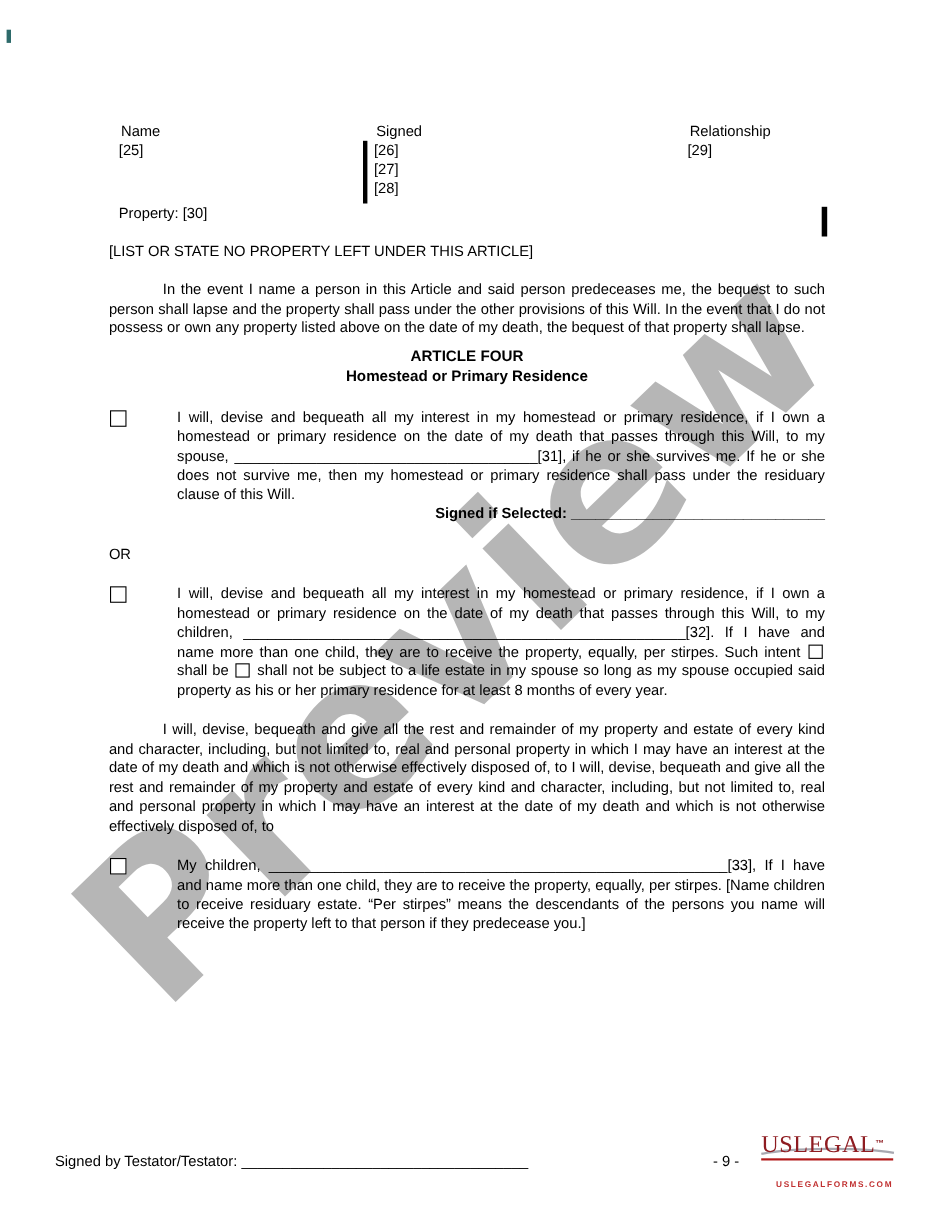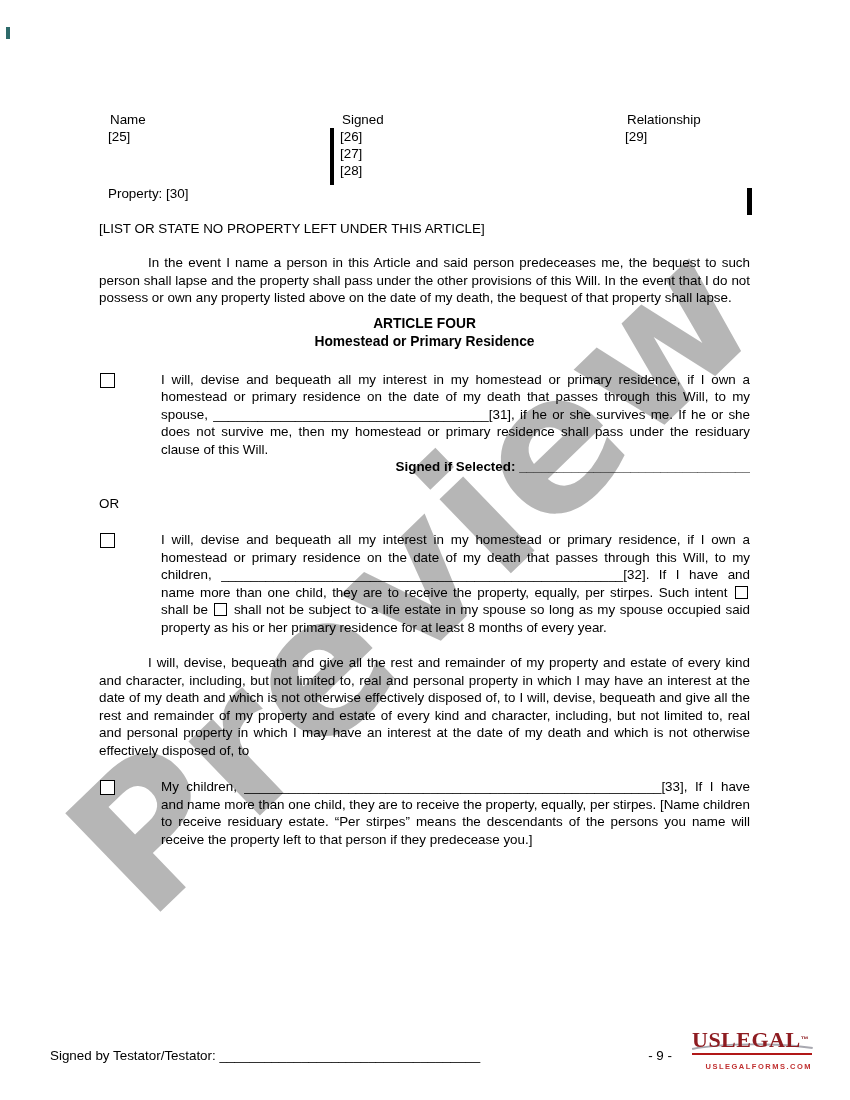--- a/index.html
+++ b/index.html
@@ -48,24 +48,24 @@
   .or-label { margin-top:19px; }
   .a5 { margin-top:21px; }
   .p5 { margin-top:18px; }
 
   .footer { position:absolute; left:50px; right:38px; top:1040px; display:flex; align-items:flex-start; z-index:1; }
   .footer-signed { flex:1; padding-top:7px; }
   .footer-page { padding-top:7px; margin-right:20px; }
   .logo { width:120px; margin-top:-12px; text-align:left; }
   .logo-top { position:relative; text-align:left; }
   .logo-swoosh { position:absolute; left:-2px; bottom:2px; width:104%; height:8px; }
-  .logo-brand { position:relative; font-family:"Liberation Serif", serif; font-weight:700; font-size:22px; line-height:24px; color:#8e1c21; letter-spacing:0.5px; }
+  .logo-brand { position:relative; font-family:"Liberation Serif", serif; font-weight:400; font-size:22px; line-height:24px; color:#8e1c21; letter-spacing:0.5px; }
   .logo-tm { position:relative; font-size:8px; vertical-align:super; color:#8e1c21; font-weight:700; }
   .logo-rule { height:2px; background:#b11818; margin-top:1px; }
-  .logo-site { font-size:7.5px; color:#c03030; letter-spacing:1.5px; font-weight:700; margin-top:3px; text-align:right; font-family:"Liberation Sans", sans-serif; }
+  .logo-site { font-size:7.5px; color:#c03030; letter-spacing:1.5px; font-weight:700; margin-top:13px; text-align:right; font-family:"Liberation Sans", sans-serif; }
 </style>
 </head>
 <body>
 
 <div class="page">
 
   <div class="watermark">Preview</div>
   <div class="mark-topleft"></div>
   <div class="mark-right"></div>
 

